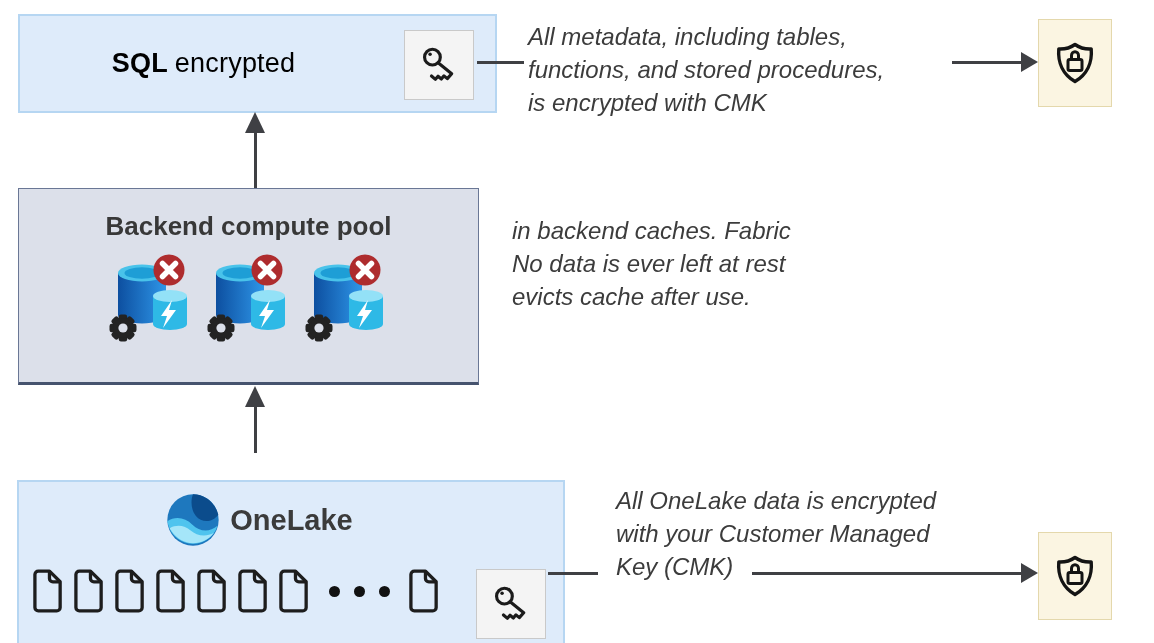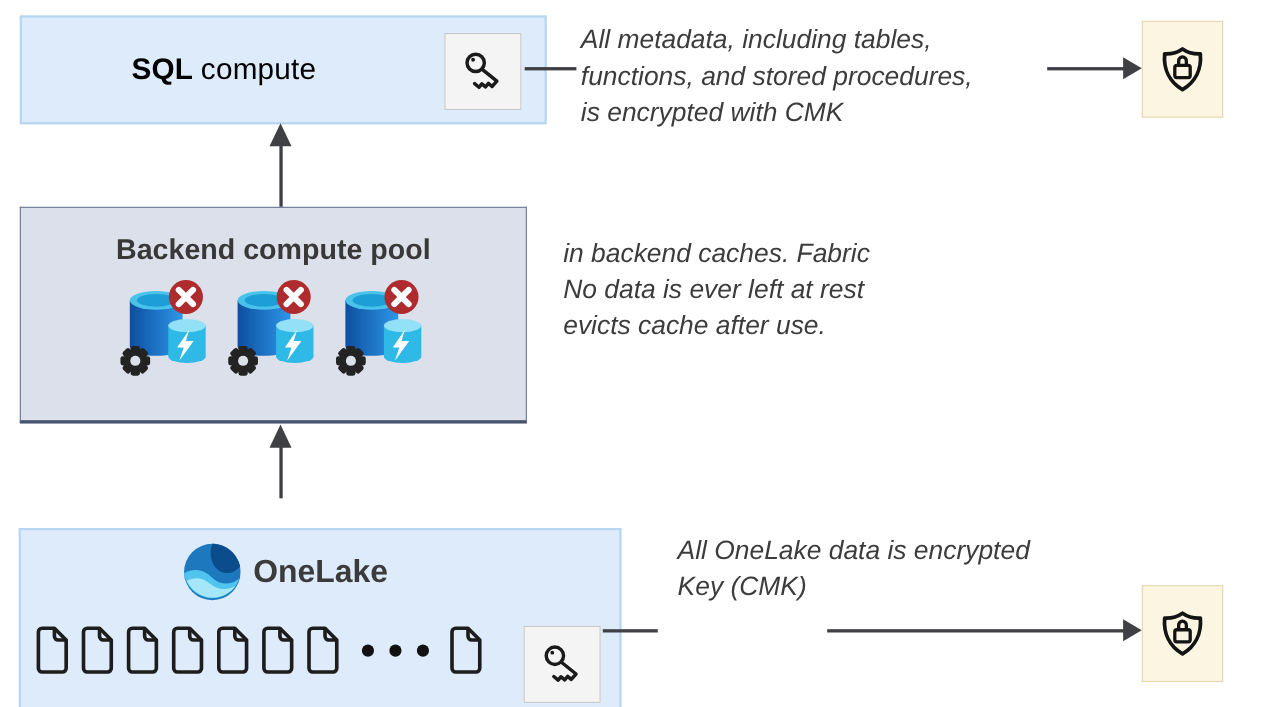--- a/index.html
+++ b/index.html
@@ -168,21 +168,21 @@
       </g>
     </symbol>
   </defs>
 </svg>
 
 <div class="canvas">
 
   <div class="box blue box-sql">
     <div class="sql-title">
       <span class="bold">SQL</span>
-        <span>compute</span>
+        <span>encrypted</span>
     </div>
     <div class="keybox k-top">
       <svg>
           <use href="#i-key"></use>
         </svg>
     </div>
   </div>
 
   <div class="note note-1">
     <div>All metadata, including tables,</div>
@@ -267,20 +267,21 @@
     </div>
     <div class="keybox k-bottom">
       <svg>
           <use href="#i-key"></use>
         </svg>
     </div>
   </div>
 
   <div class="note note-3">
     <div>All OneLake data is encrypted</div>
+    <div>with your Customer Managed</div>
     <div>Key (CMK)</div>
   </div>
 
   <div class="hline seg-c"></div>
   <div class="hline seg-d"></div>
   <div class="head-right head-d"></div>
 
   <div class="shieldbox shield-2">
     <svg>
         <use href="#i-shield"></use>

